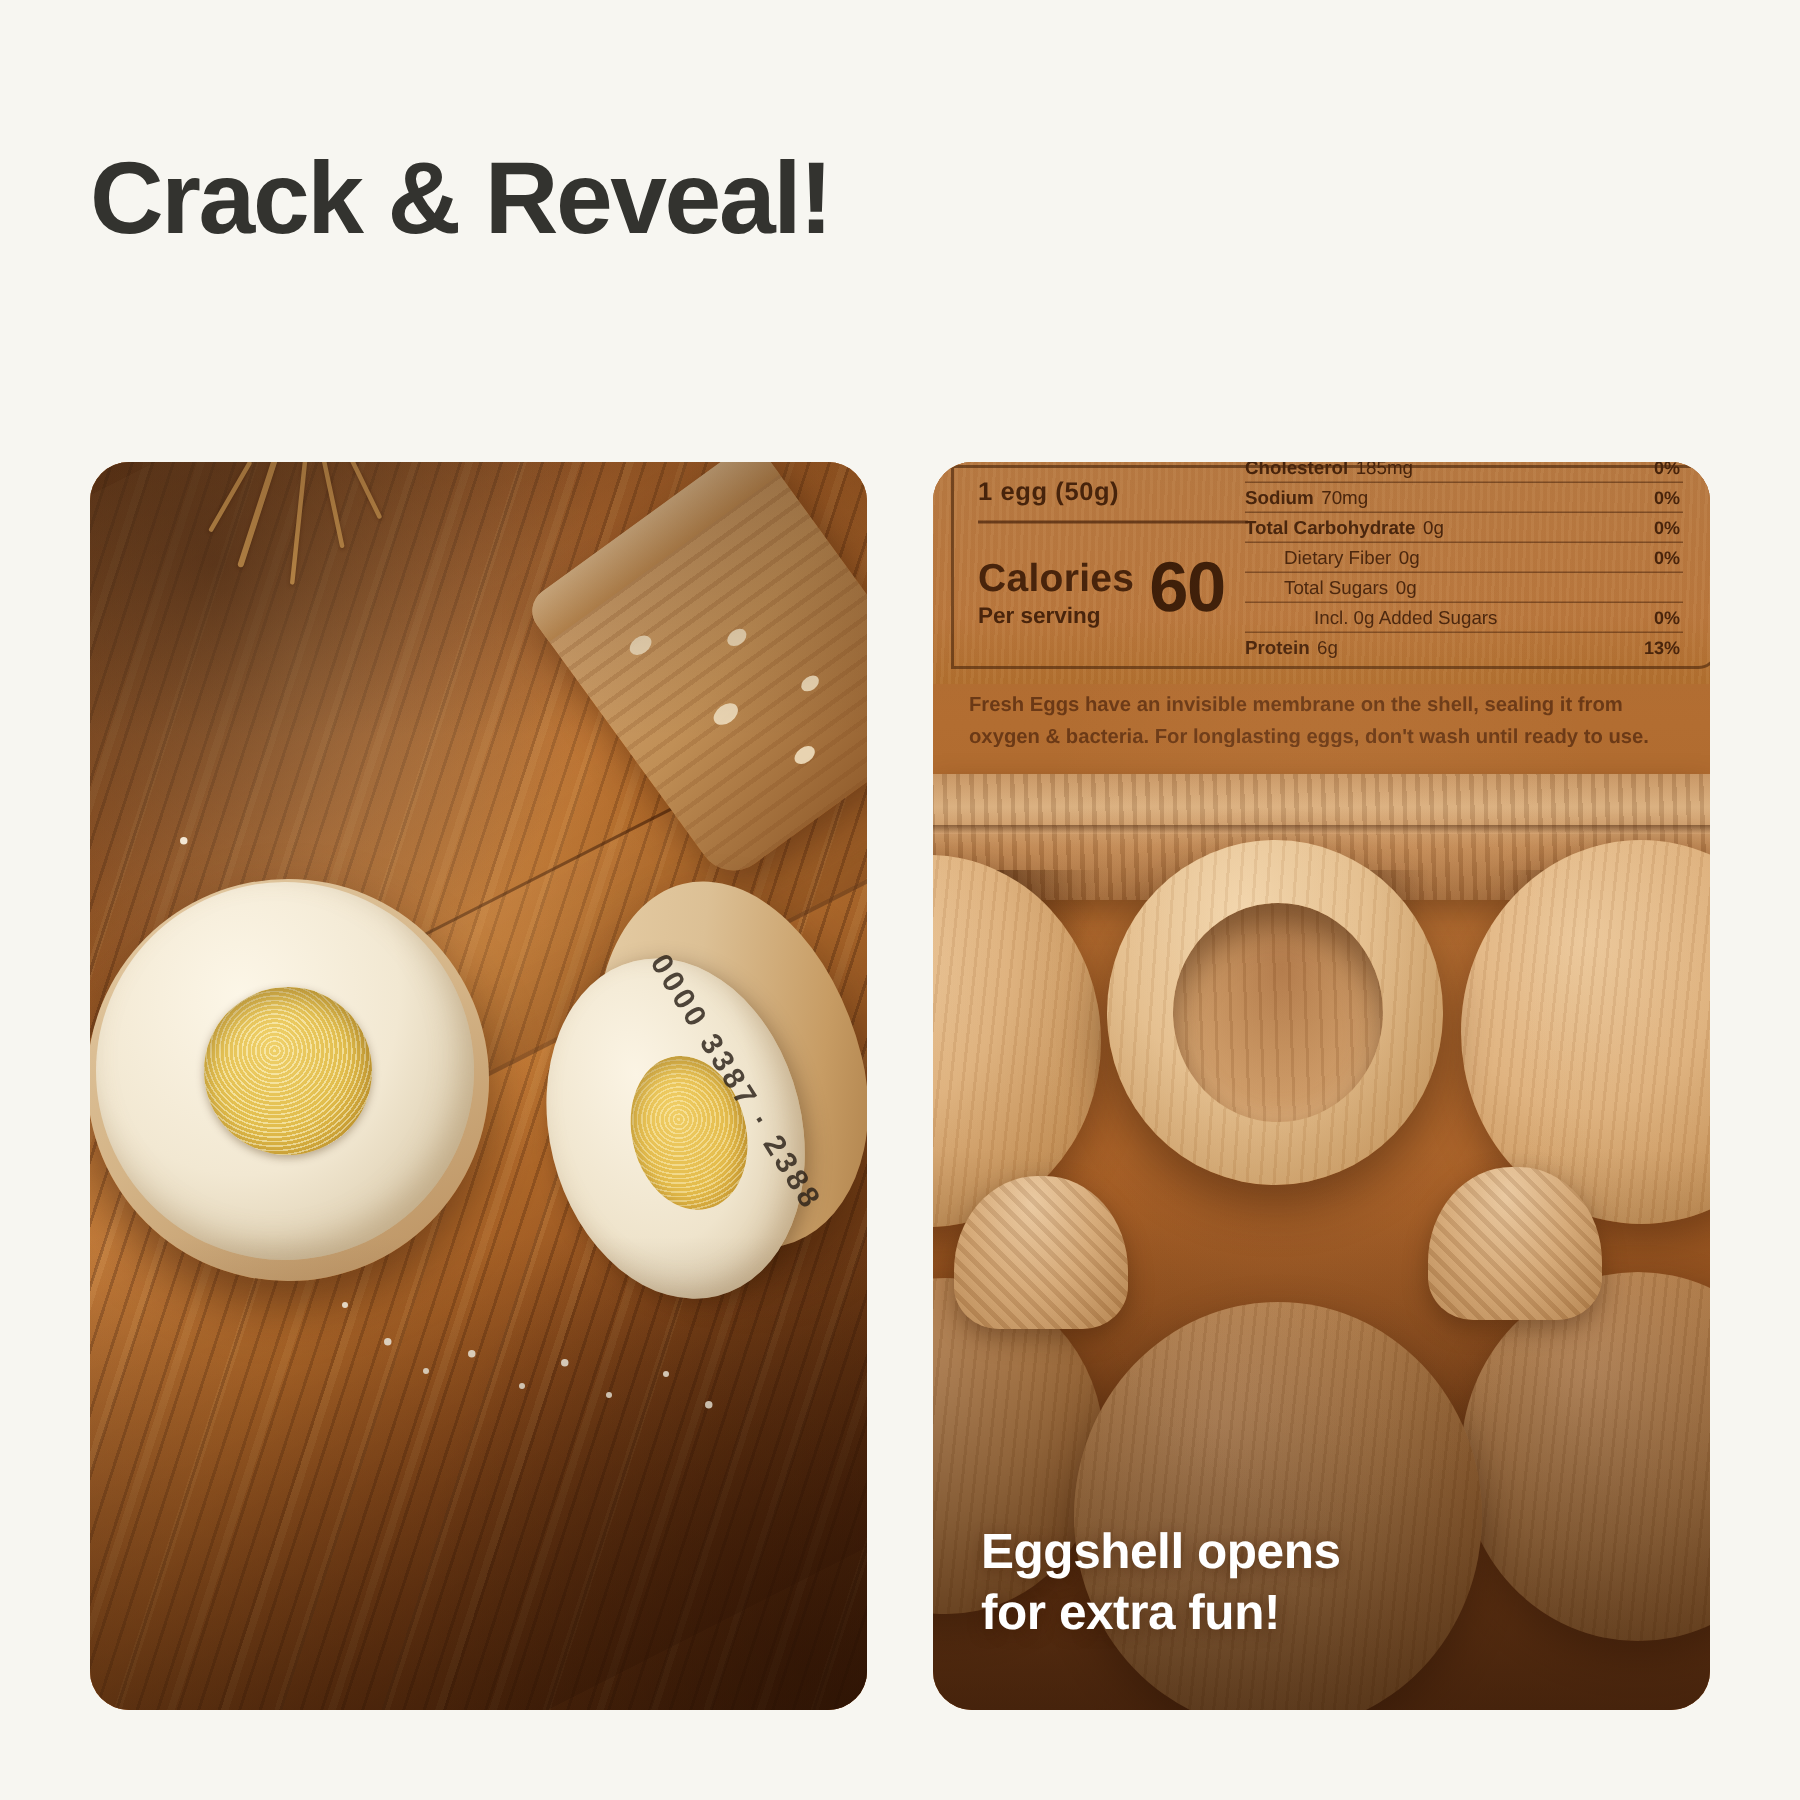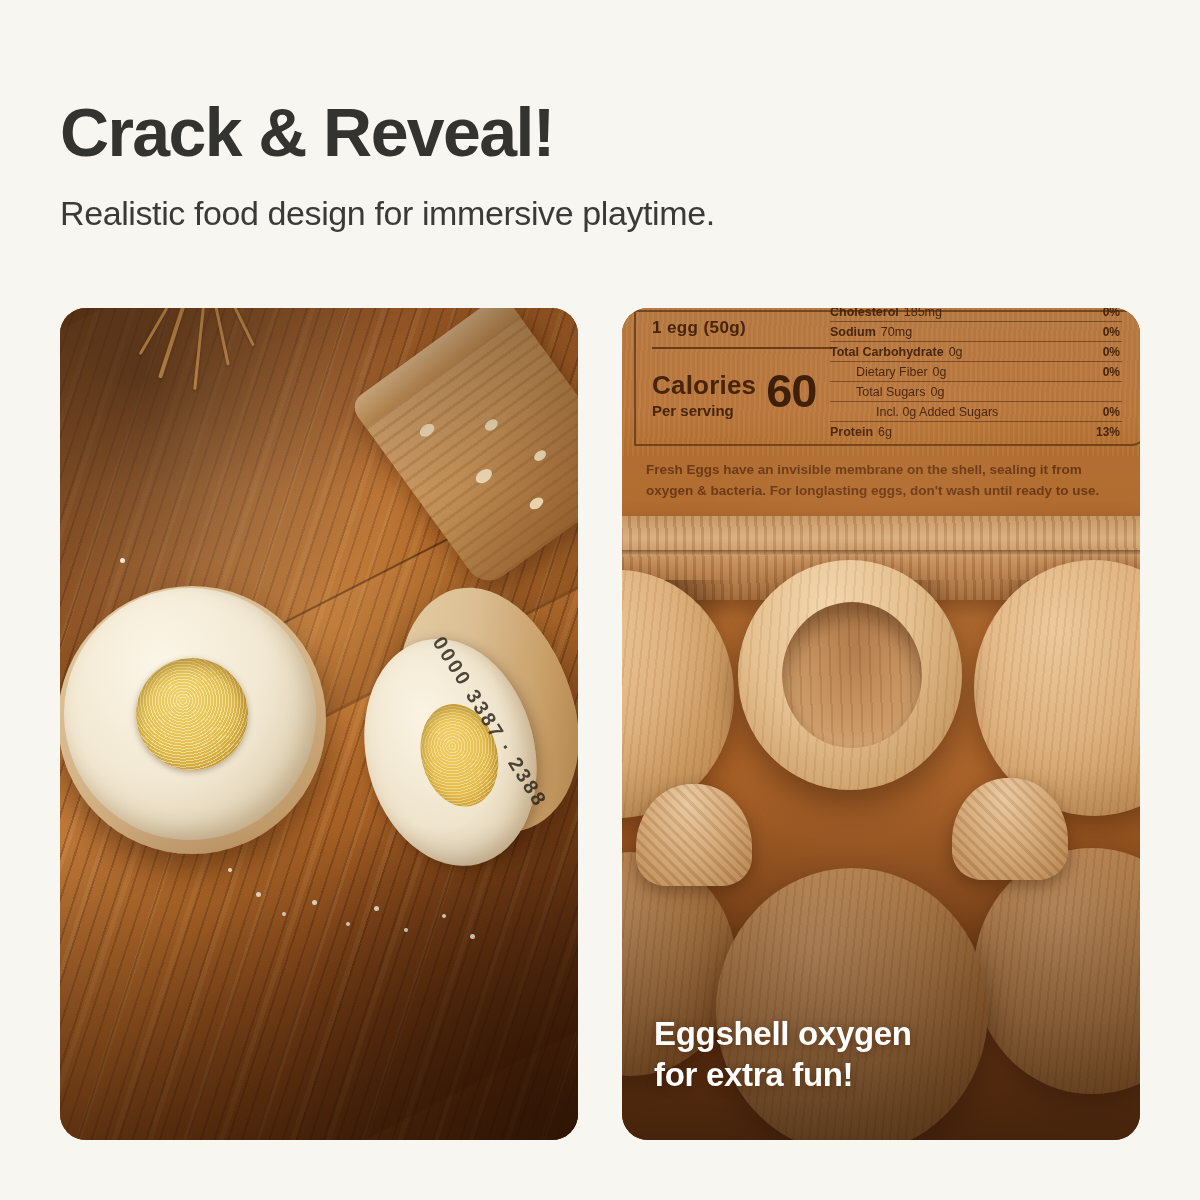--- a/index.html
+++ b/index.html
@@ -292,21 +292,20 @@
                      rgba(32,14,3,0) 55%, rgba(28,12,2,.58) 100%);
   }
 </style>
 </head>
 <body>
 
 <div class="page">
 
   <div class="header">
     <div class="title">Crack &amp; Reveal!</div>
-    <div class="subtitle">Realistic food design for immersive playtime.</div>
   </div>
 
   <div class="cards">
 
     <div class="card">
       <div class="photo">
         <div class="wood-base"></div>
         <div class="wood-plank-a"></div>
         <div class="wood-plank-b"></div>
         <div class="wood-glow"></div>
@@ -423,18 +422,18 @@
 
         <div class="cone" style="left:14px;top:476px;"></div>
         <div class="cone" style="left:330px;top:470px;"></div>
 
         <div class="wegg dark" style="left:-96px;top:544px;width:210px;height:224px;"></div>
         <div class="wegg dark" style="left:352px;top:540px;width:236px;height:246px;"></div>
         <div class="wegg dark" style="left:94px;top:560px;width:272px;height:286px;"></div>
 
         <div class="right-vignette"></div>
       </div>
-      <div class="caption">Eggshell oxygen
+      <div class="caption">Eggshell opens
 for extra fun!</div>
     </div>
 
   </div>
 </div>
 
 </body></html>

